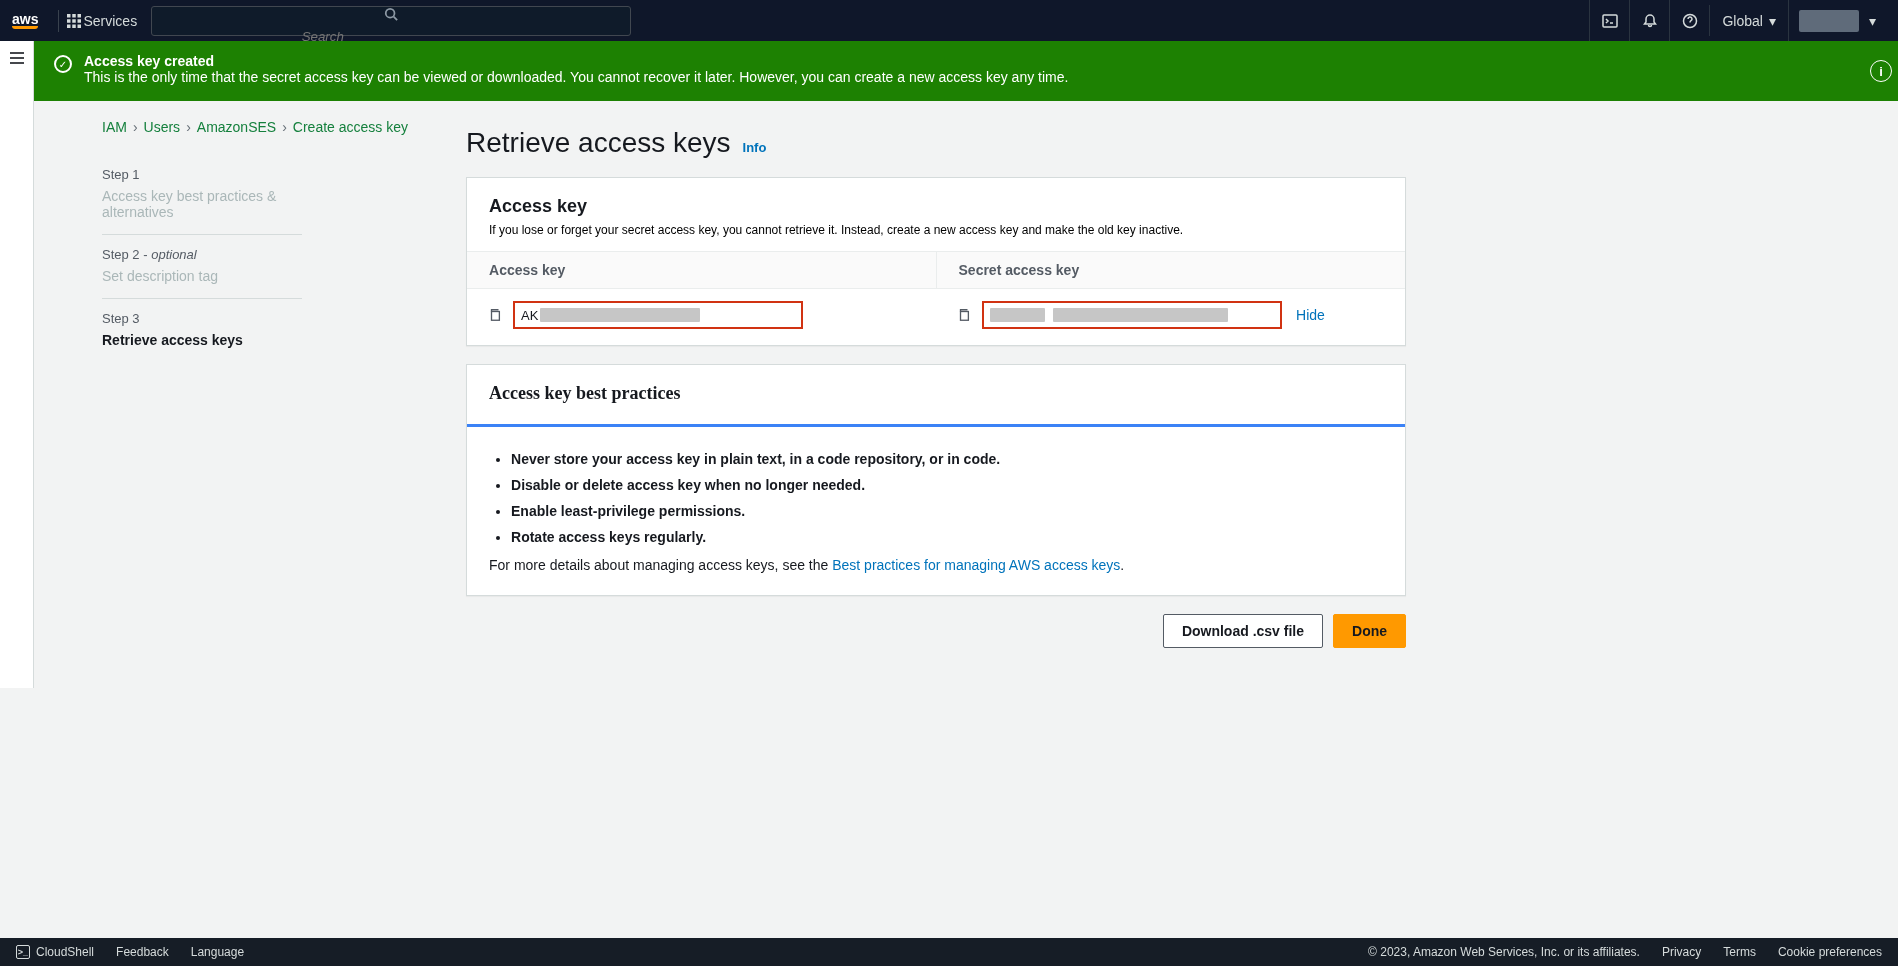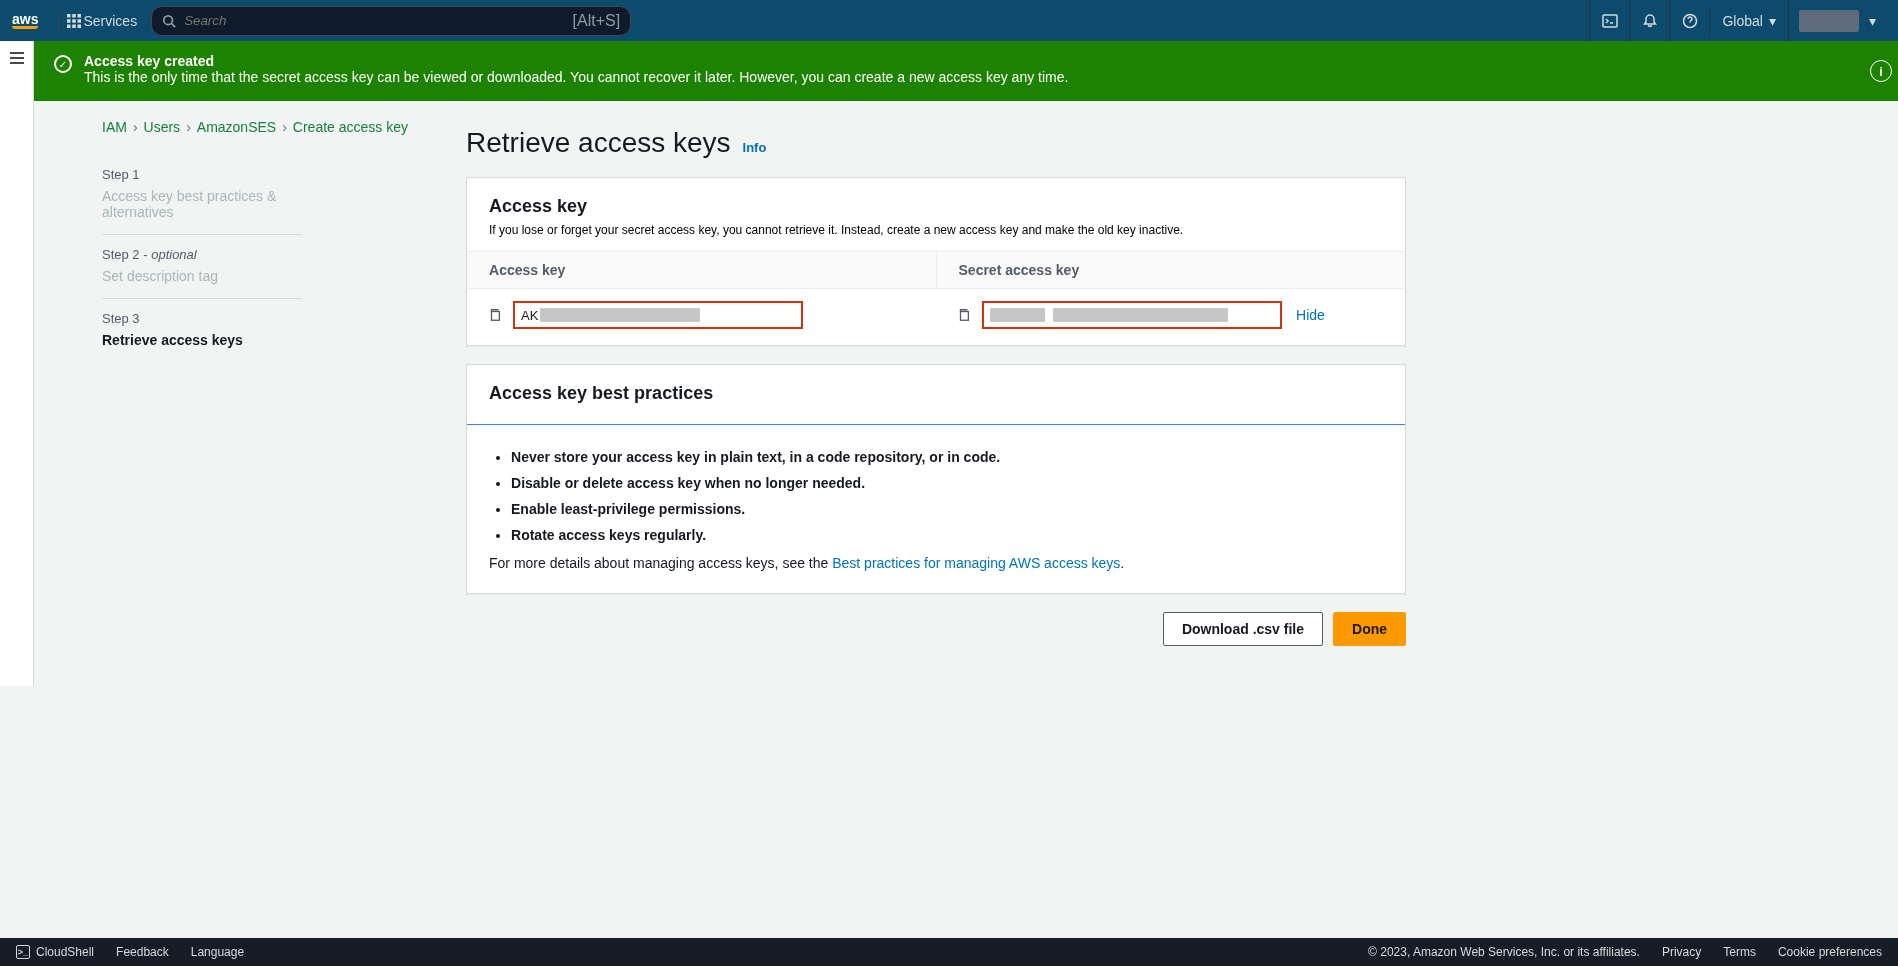--- a/index.html
+++ b/index.html
@@ -6,45 +6,46 @@
   body {
     font-family: "Amazon Ember", "Helvetica Neue", Arial, sans-serif;
     background:#f2f3f3;
     color:#16191f;
     font-size:14px;
     height:966px;
     overflow:hidden;
   }
   
   .top-header {
-    background:#0c4a6e;
+    background:#0f172a;
     height:41px;
     display:flex;
     align-items:center;
     color:#d5dbdb;
     padding:0 12px;
     position:relative;
   }
   .aws-logo { font-weight:700; color:#fff; font-size:14px; margin-right:12px; display:flex; flex-direction:column; line-height:12px;}
   .aws-logo-under { height:3px; background:#ff9900; margin-top:1px; border-radius:0 0 6px 6px;}
   .divider-v { width:1px; height:22px; background:#39424e; margin:0 8px;}
   .svc-btn { cursor:pointer; display:flex; align-items:center; gap:2px; color:#d5dbdb;}
   .grid-icon { display:inline-block; width:14px; height:14px; }
   .search-box {
     margin-left:14px;
     background:#0f1b2a;
     border:1px solid #414750;
-    border-radius:11px;
+    border-radius:3px;
     height:30px;
     width:480px;
     display:flex;
     align-items:center;
     padding:0 10px;
     color:#8d99a5;
     gap:8px;
+    flex-direction:column;
   }
   .search-box input {
     background:transparent; border:none; outline:none; color:#d5dbdb; flex:1; font-style:italic;
   }
   .kbd-hint { color:#8d99a5; font-size:16px;}
   .header-spacer { flex:1; }
   .header-icons { display:flex; align-items:center; gap:0;}
   .hicon { width:40px; height:41px; display:flex; align-items:center; justify-content:center; cursor:pointer; color:#d5dbdb; border-left:1px solid #2a3440;}
   .region { padding:0 12px; cursor:pointer; display:flex; align-items:center; gap:6px; border-left:1px solid #2a3440; height:31px;}
   .acct-box { width:60px; height:22px; background:#5f6b7a; border-radius:2px; margin:0 10px;}
@@ -321,21 +322,21 @@
                   <span class="blur" style="width:55px;"></span>
                   <span style="width:8px;"></span>
                   <span class="blur" style="width:175px;"></span>
                 </div>
                 <span class="hide-link">Hide</span>
               </div>
             </div>
           </div>
 
           <div class="card">
-            <div class="chead" style="border-bottom:1px solid #3b82f6;">
+            <div class="chead" style="border-bottom:3px solid #3b82f6;font-family:Liberation Serif, serif;">
               <h2>Access key best practices</h2>
             </div>
             <div class="bp-body">
               <ul>
                 <li>Never store your access key in plain text, in a code repository, or in code.</li>
                 <li>Disable or delete access key when no longer needed.</li>
                 <li>Enable least-privilege permissions.</li>
                 <li>Rotate access keys regularly.</li>
               </ul>
               <div class="bp-foot">

